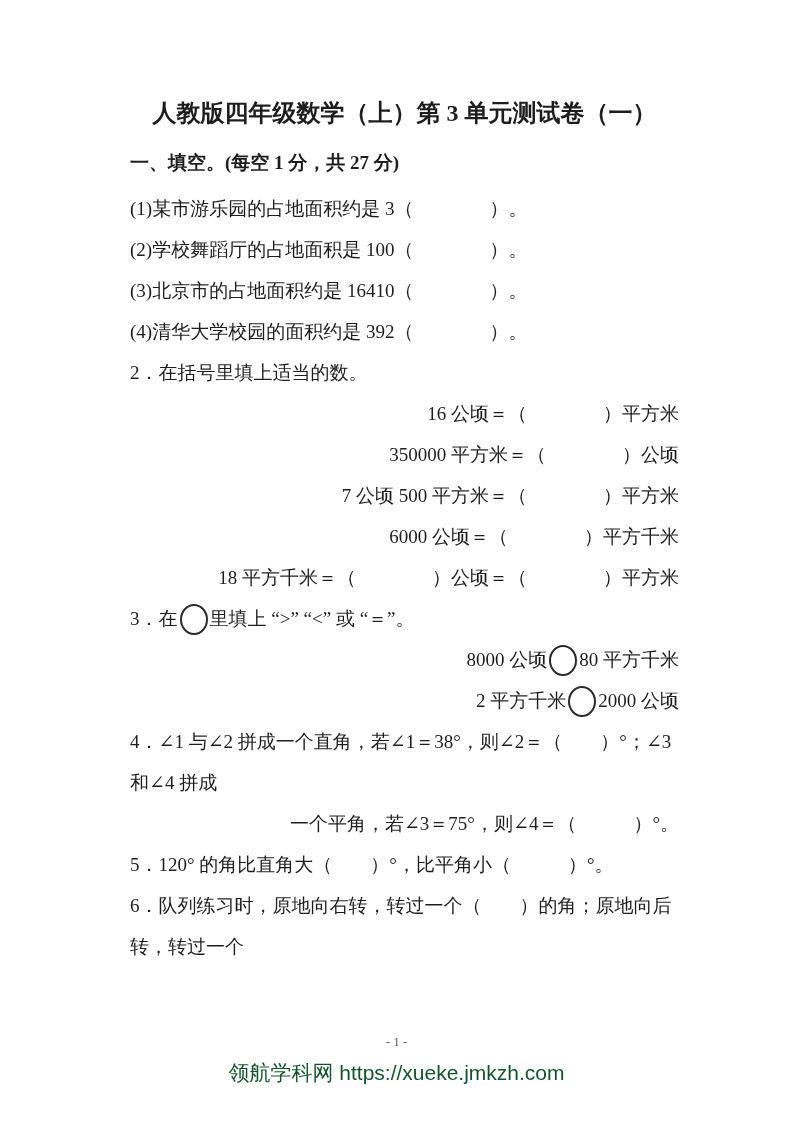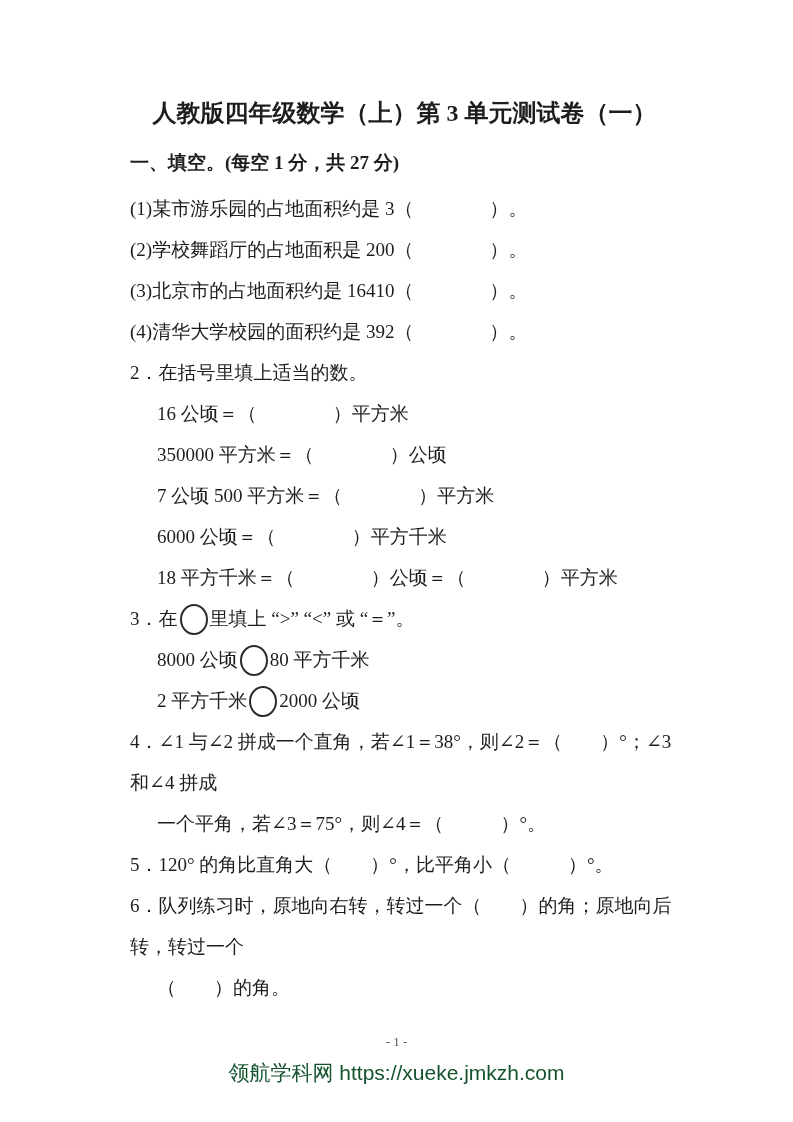--- a/index.html
+++ b/index.html
@@ -28,21 +28,21 @@
     line-height: 27px;
     font-weight: 700;
     white-space: pre-wrap;
   }
   .questions { margin-top: 12px; }
   .line {
     font-size: 19px;
     line-height: 41px;
     white-space: pre-wrap;
   }
-  .indent { padding-left: 27px; }
+  .indent { padding-left: 27px; text-align: right; }
   .circle {
     display: inline-block;
     box-sizing: border-box;
     width: 28px;
     height: 31px;
     border: 2px solid #2b2b2b;
     border-radius: 50%;
     vertical-align: middle;
     margin: 0 2px;
     position: relative;
@@ -74,41 +74,40 @@
 <div class="page">
   <div class="content">
 
     <h1 class="doc-title">人教版四年级数学（上）第 3 单元测试卷（一）</h1>
 
     <h2 class="section-heading">一、填空。(每空 1 分，共 27 分)</h2>
 
     <div class="questions">
 
       <div class="line">(1)某市游乐园的占地面积约是 3（　　　　）。</div>
-      <div class="line">(2)学校舞蹈厅的占地面积是 200（　　　　）。</div>
+      <div class="line">(2)学校舞蹈厅的占地面积是 100（　　　　）。</div>
       <div class="line">(3)北京市的占地面积约是 16410（　　　　）。</div>
       <div class="line">(4)清华大学校园的面积约是 392（　　　　）。</div>
 
       <div class="line">2．在括号里填上适当的数。</div>
       <div class="line indent">16 公顷＝（　　　　）平方米</div>
       <div class="line indent">350000 平方米＝（　　　　）公顷</div>
       <div class="line indent">7 公顷 500 平方米＝（　　　　）平方米</div>
       <div class="line indent">6000 公顷＝（　　　　）平方千米</div>
       <div class="line indent">18 平方千米＝（　　　　）公顷＝（　　　　）平方米</div>
 
       <div class="line"><span>3．在</span><span class="circle"></span><span>里填上 “&gt;” “&lt;” 或 “＝”。</span></div>
       <div class="line indent"><span>8000 公顷</span><span class="circle"></span><span>80 平方千米</span></div>
       <div class="line indent"><span>2 平方千米</span><span class="circle"></span><span>2000 公顷</span></div>
 
       <div class="line">4．∠1 与∠2 拼成一个直角，若∠1＝38°，则∠2＝（　　）°；∠3 和∠4 拼成</div>
       <div class="line indent">一个平角，若∠3＝75°，则∠4＝（　　　）°。</div>
 
       <div class="line">5．120° 的角比直角大（　　）°，比平角小（　　　）°。</div>
 
       <div class="line">6．队列练习时，原地向右转，转过一个（　　）的角；原地向后转，转过一个</div>
-      <div class="line indent">（　　）的角。</div>
 
     </div>
   </div>
 
   <div class="footer-pageno">- 1 -</div>
   <div class="footer-site">领航学科网 https://xueke.jmkzh.com</div>
 </div>
 
 </body></html>

